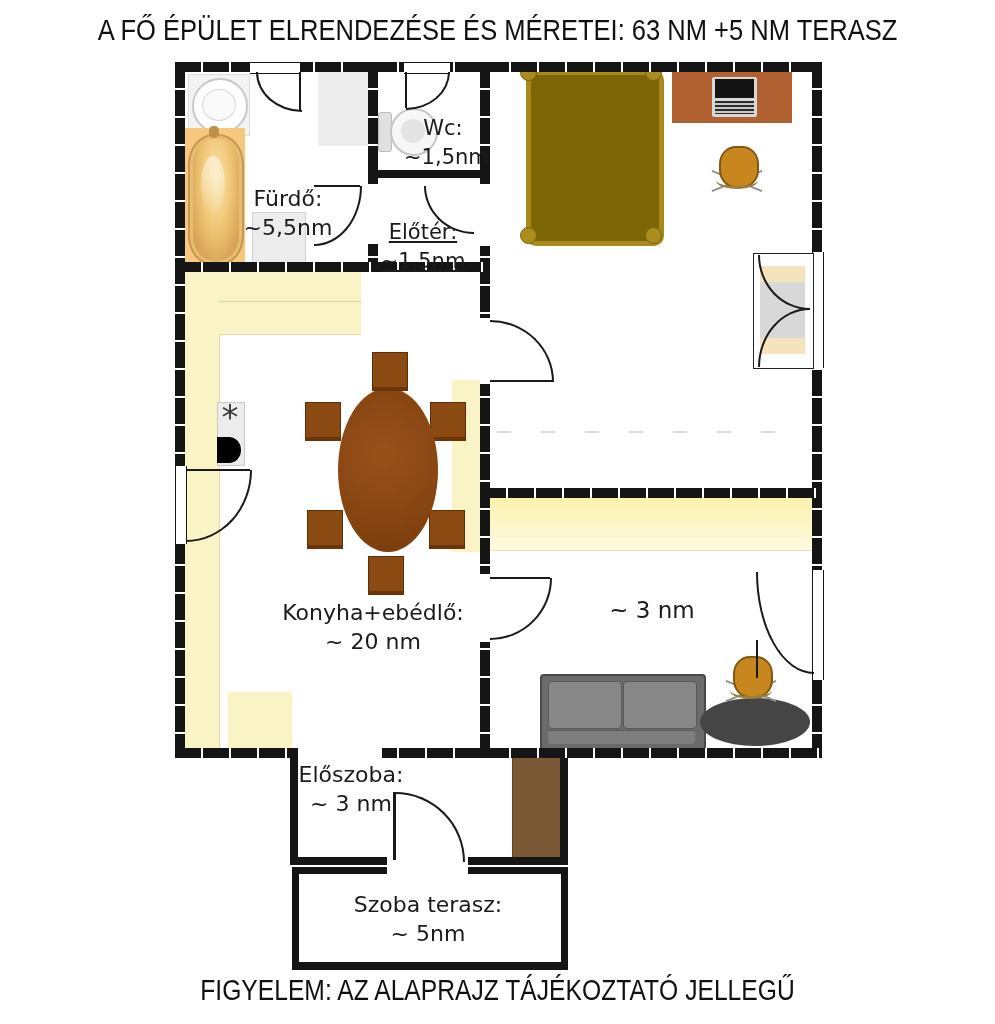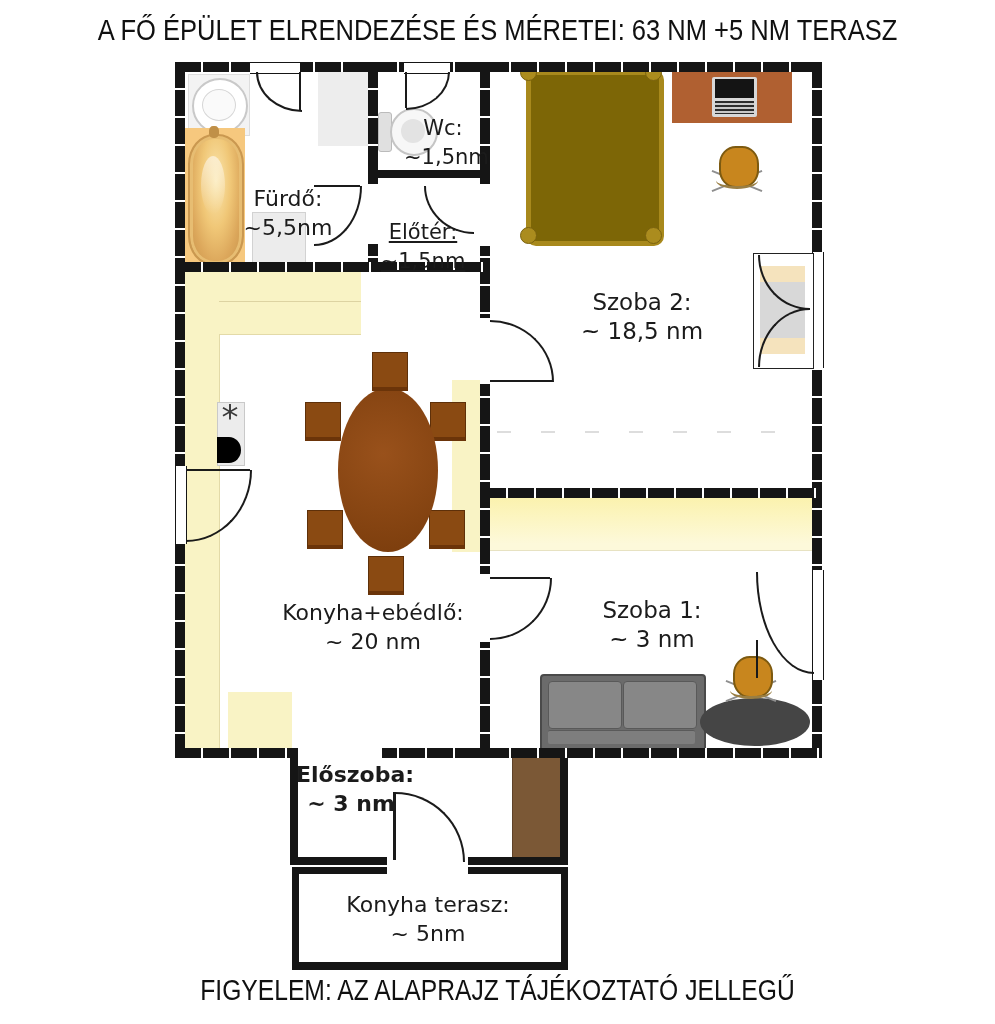--- a/index.html
+++ b/index.html
@@ -170,34 +170,29 @@
     <div>~5,5nm</div>
   </div>
   <div class="label" style="left:404px;top:114px;width:78px;font-size:21px;">
     <div>Wc:</div>
     <div>~1,5nm</div>
   </div>
   <div class="label" style="left:380px;top:218px;width:86px;font-size:21px;text-decoration:underline;">
     <div>Előtér:</div>
     <div>~1,5nm</div>
   </div>
-  <div class="label" style="left:562px;top:288px;width:160px;font-size:23px;">
-    <div>Szoba 2:</div>
-    <div>~ 18,5 nm</div>
-  </div>
   <div class="label" style="left:278px;top:598px;width:190px;">
     <div>Konyha+ebédlő:</div>
     <div>~ 20 nm</div>
   </div>
   <div class="label" style="left:572px;top:596px;width:160px;font-size:23px;">
-    <div>Szoba 1:</div>
     <div>~ 3 nm</div>
   </div>
-  <div class="label" style="left:296px;top:760px;width:110px;font-weight:bold;">
+  <div class="label" style="left:296px;top:760px;width:110px;">
     <div>Előszoba:</div>
     <div>~ 3 nm</div>
   </div>
   <div class="label" style="left:328px;top:890px;width:200px;">
-    <div>Konyha terasz:</div>
+    <div>Szoba terasz:</div>
     <div>~ 5nm</div>
   </div>
 
 </div>
 
 </body></html>

